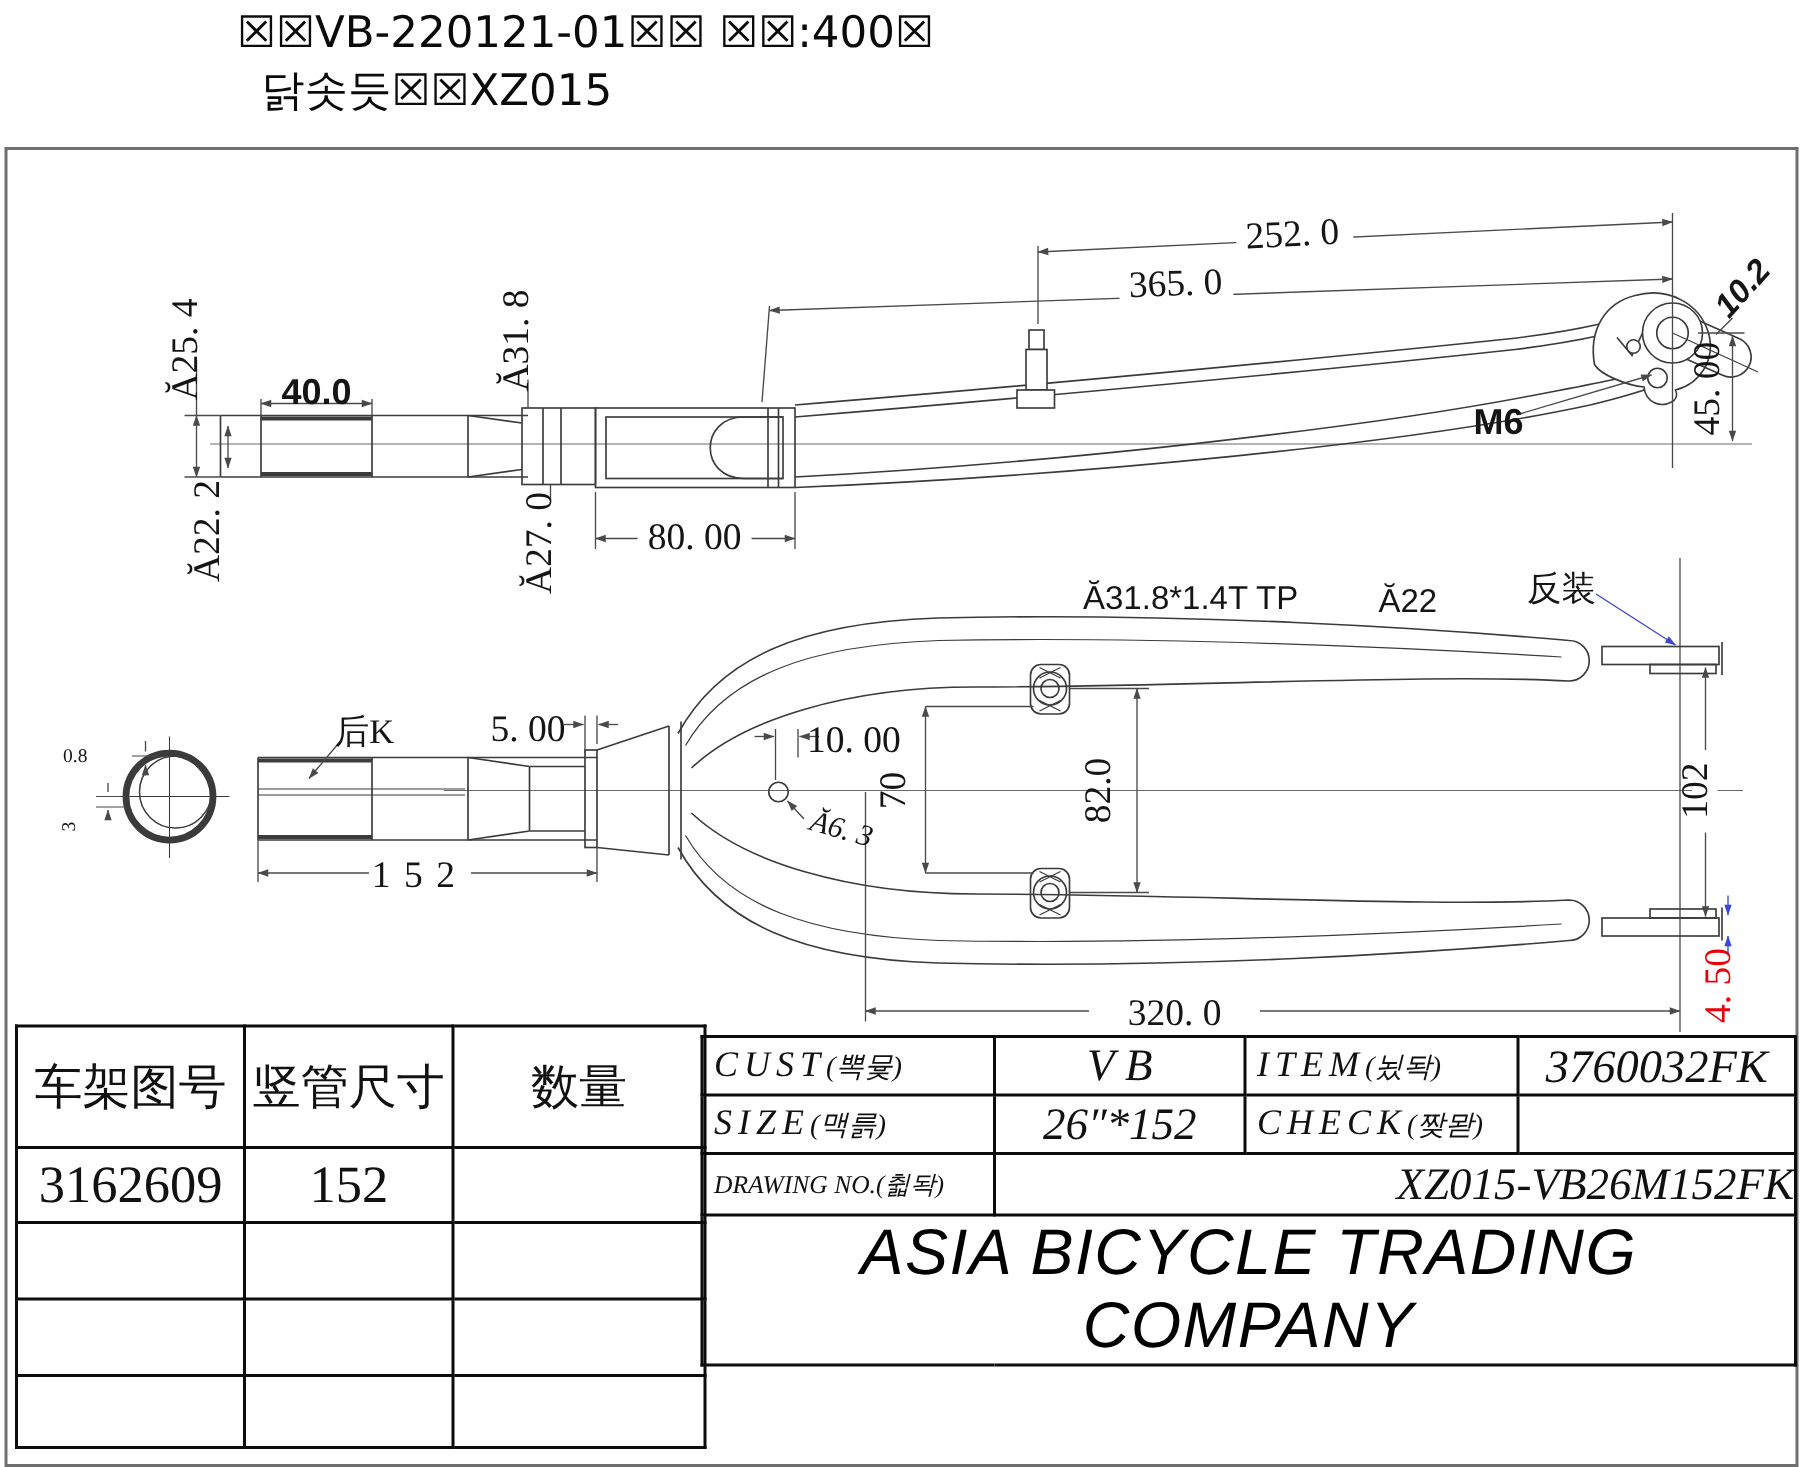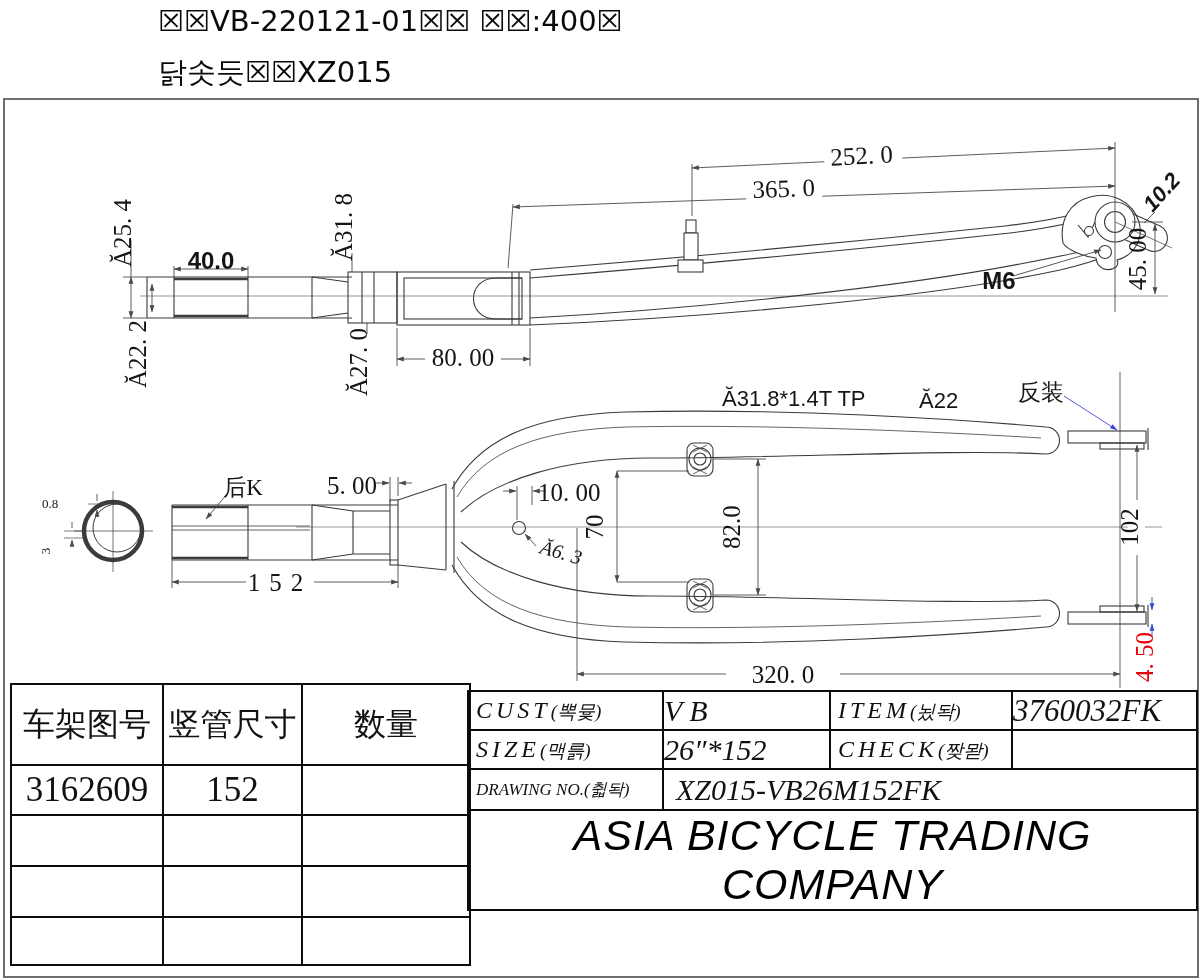--- a/index.html
+++ b/index.html
@@ -1,21 +1,21 @@
 <!DOCTYPE html>
 <html><head>
 <meta charset="utf-8">
 <style>
   html,body{margin:0;padding:0;background:#fff;}
   #canvas{position:relative;width:1200px;height:978px;background:#fff;overflow:hidden;
           font-family:"Liberation Serif","DejaVu Serif",serif;color:#111;}
   .hdr{position:absolute;left:158px;font-family:"DejaVu Sans","Liberation Sans",sans-serif;
        font-size:29px;color:#0a0a0a;white-space:pre;}
   #hdr1{top:4px;}
-  #hdr2{top:53px;}
+  #hdr2{top:41px;margin-left:16px;}
   #frame{position:absolute;left:3px;top:98px;width:1192px;height:876px;border:2px solid #6e6e6e;}
   #dwg{position:absolute;left:0;top:0;}
   svg text{fill:#151515;}
   .t{font-family:"Liberation Serif","DejaVu Serif",serif;font-size:25px;}
   .ts{font-family:"Liberation Serif","DejaVu Serif",serif;font-size:20px;font-style:italic;}
   .tt{font-family:"Liberation Serif","DejaVu Serif",serif;font-size:13px;}
   .tb{font-family:"Liberation Sans","DejaVu Sans",sans-serif;font-size:24px;font-weight:bold;}
   .tbi{font-family:"Liberation Sans","DejaVu Sans",sans-serif;font-size:22px;font-weight:bold;font-style:italic;}
   .tg{font-family:"Liberation Sans","DejaVu Sans",sans-serif;font-size:22px;}
   .tcjk{font-size:23px;}
@@ -27,23 +27,23 @@
   #parts td{text-align:center;vertical-align:middle;}
   .pth{font-size:32px;line-height:1.15;}
   .ptv{font-size:35px;}
   #tblock{position:absolute;left:467px;top:690px;}
   #tblock td{vertical-align:middle;font-style:italic;}
   .lab{padding-left:7px;white-space:nowrap;}
   .lab .en{font-size:24px;letter-spacing:4px;}
   .lab .kr{font-size:19px;}
   .lab-sm .en{font-size:17px;letter-spacing:0px;}
   .lab-sm .kr{font-size:17px;}
-  .val{text-align:left;font-size:30px;}
+  .val{text-align:center;font-size:30px;}
   .val-big{font-size:31px;}
-  .val-left{text-align:left;padding-left:12px;font-size:30px;}
+  .val-left{text-align:right;font-size:30px;}
   #company-cell{text-align:center;font-family:"Liberation Sans","DejaVu Sans",sans-serif;
     font-size:43px;letter-spacing:1px;color:#000;}
 </style>
 </head>
 <body>
 
 <div id="canvas">
 
   <div id="hdr1" class="hdr">☒☒VB-220121-01☒☒ ☒☒:400☒</div>
   <div id="hdr2" class="hdr">닭솟듯☒☒XZ015</div>

